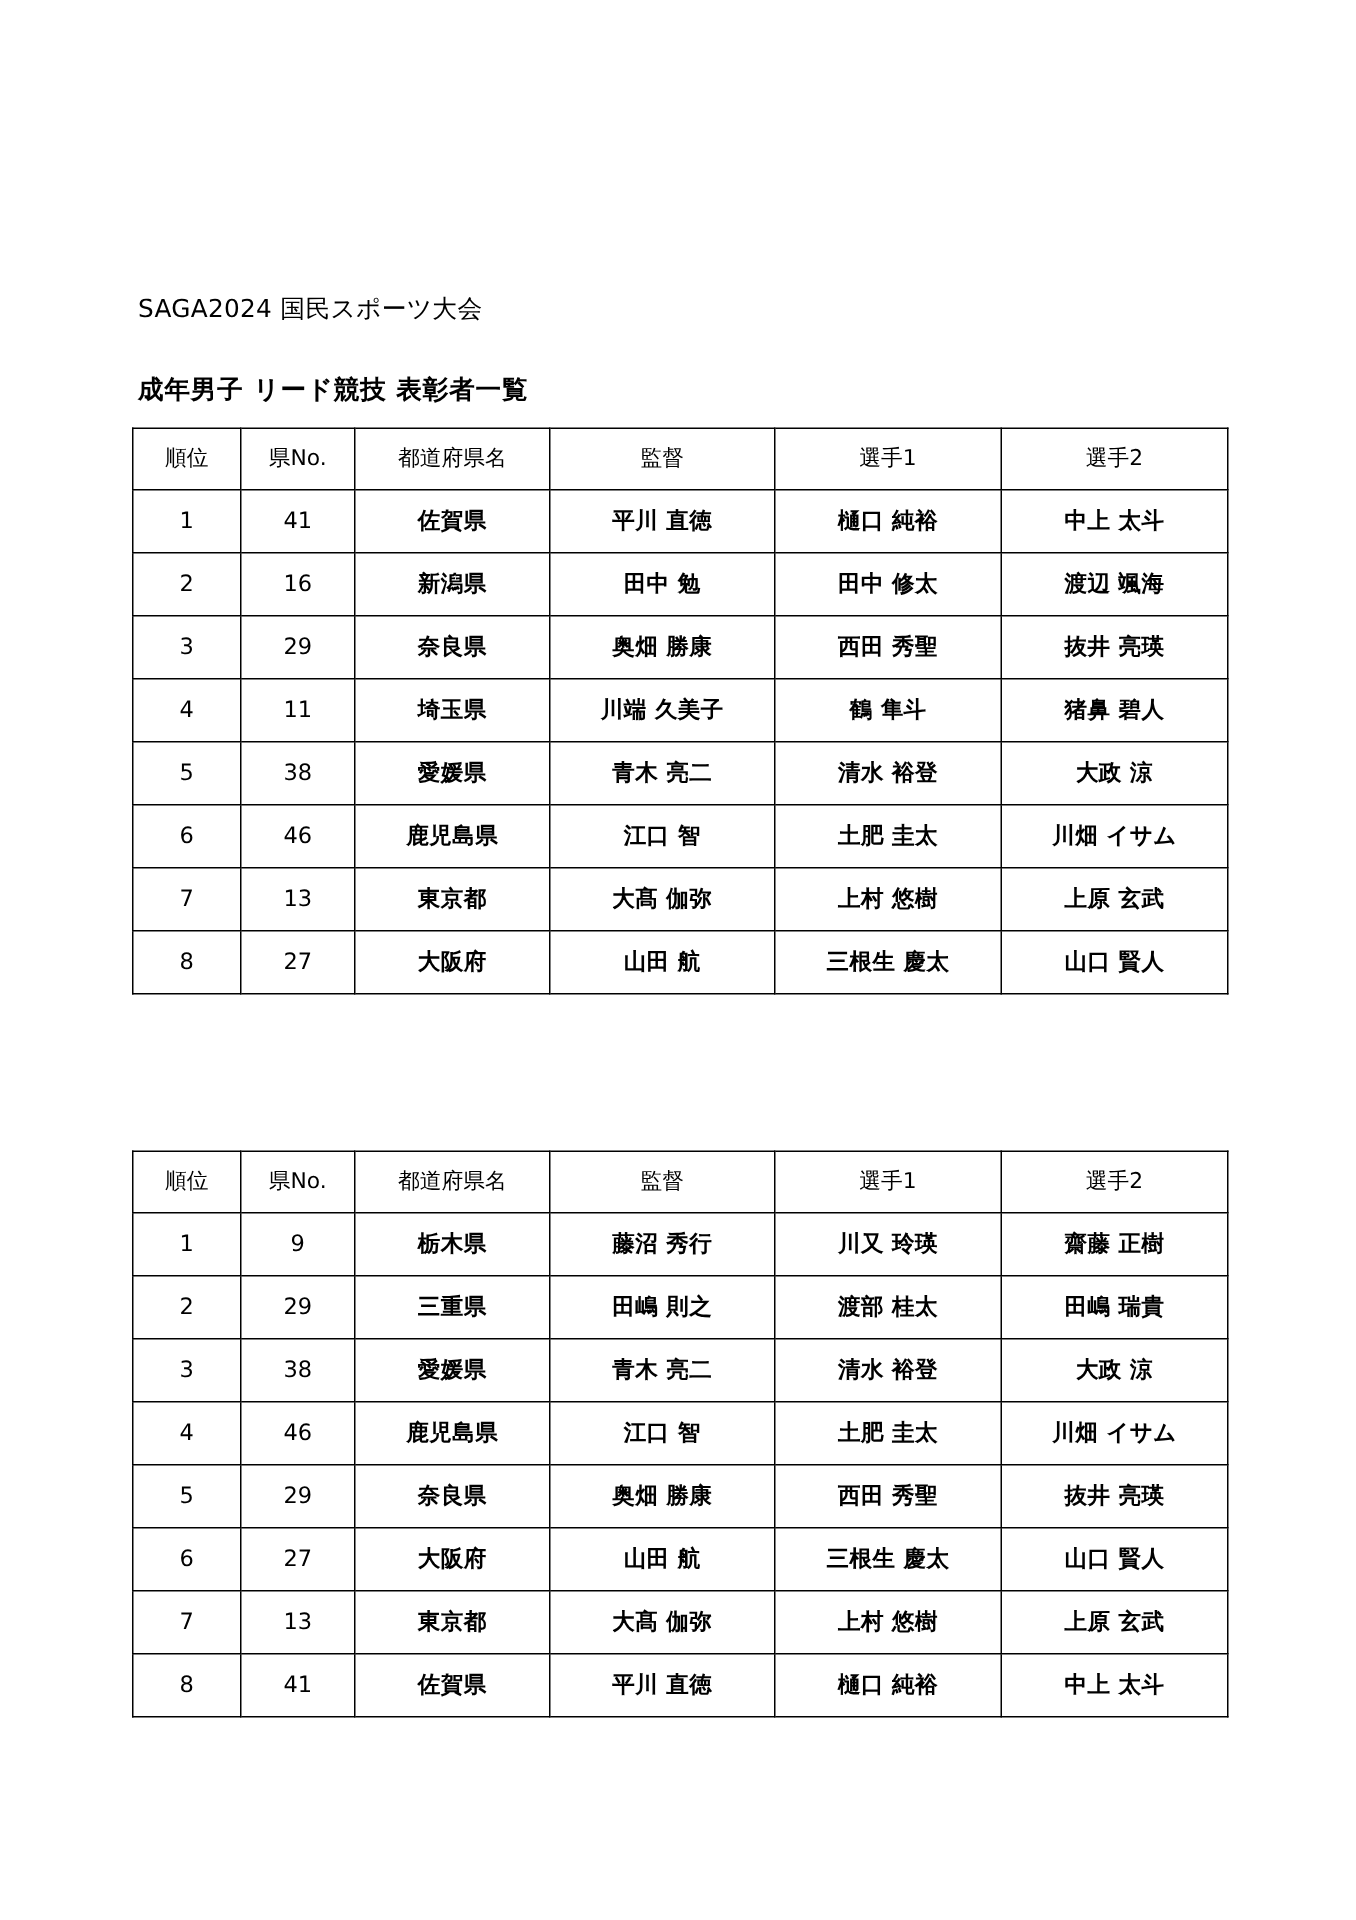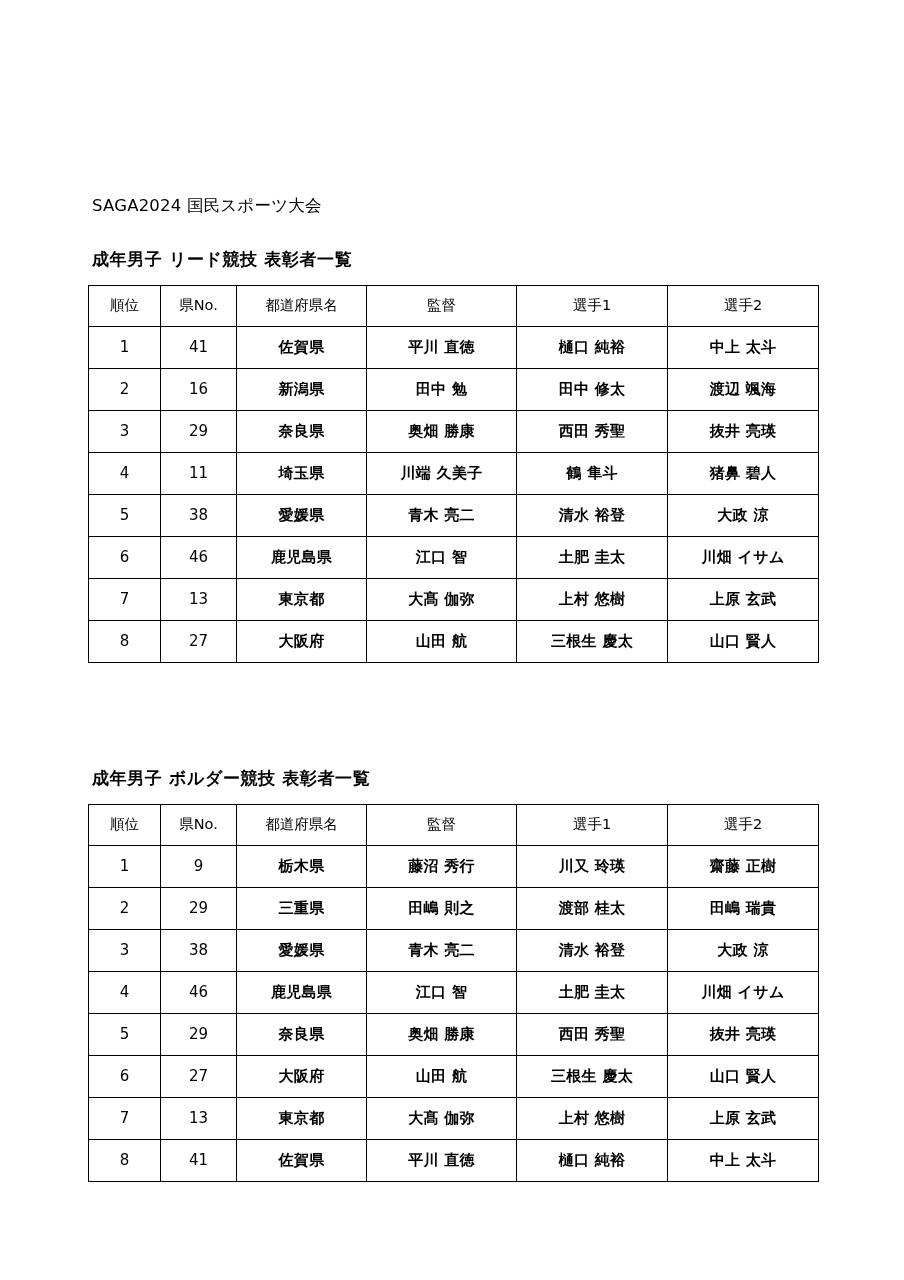--- a/index.html
+++ b/index.html
@@ -180,21 +180,20 @@
           <td class="pref">大阪府</td>
           <td class="coach">山田 航</td>
           <td class="ath">三根生 慶太</td>
           <td class="ath">山口 賢人</td>
         </tr>
       </tbody>
     </table>
   </div>
 
   <div class="section second">
-    <div class="section-title">成年男子 ボルダー競技 表彰者一覧</div>
     <table class="award-table">
       <colgroup>
         <col class="c0">
           <col class="c1">
           <col class="c2">
           <col class="c3">
           <col class="c4">
           <col class="c5">
       </colgroup>
       <thead>

